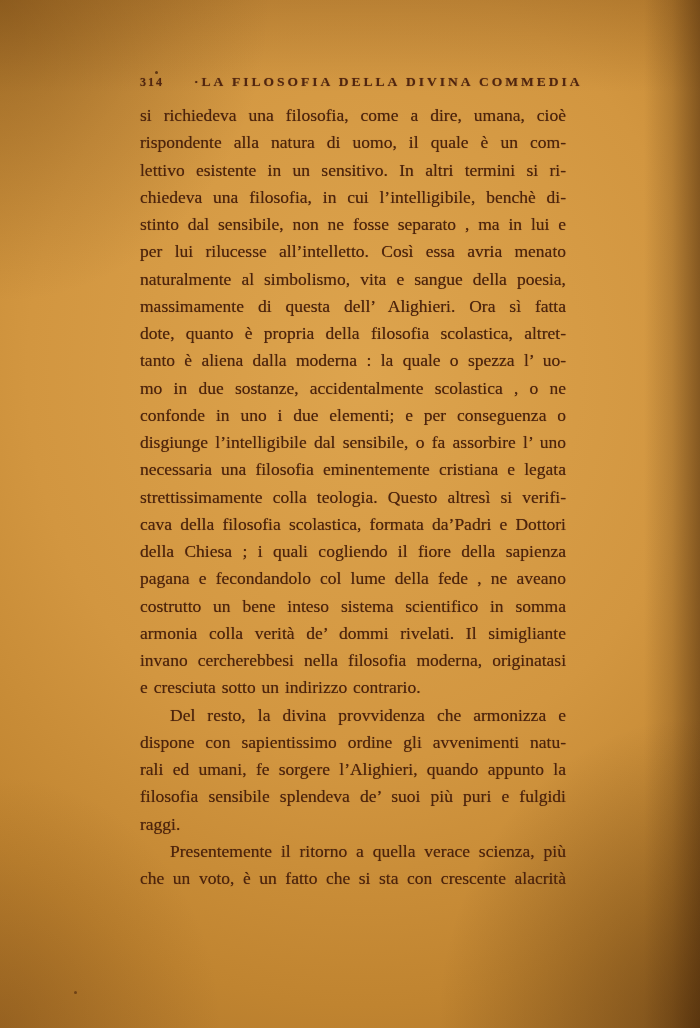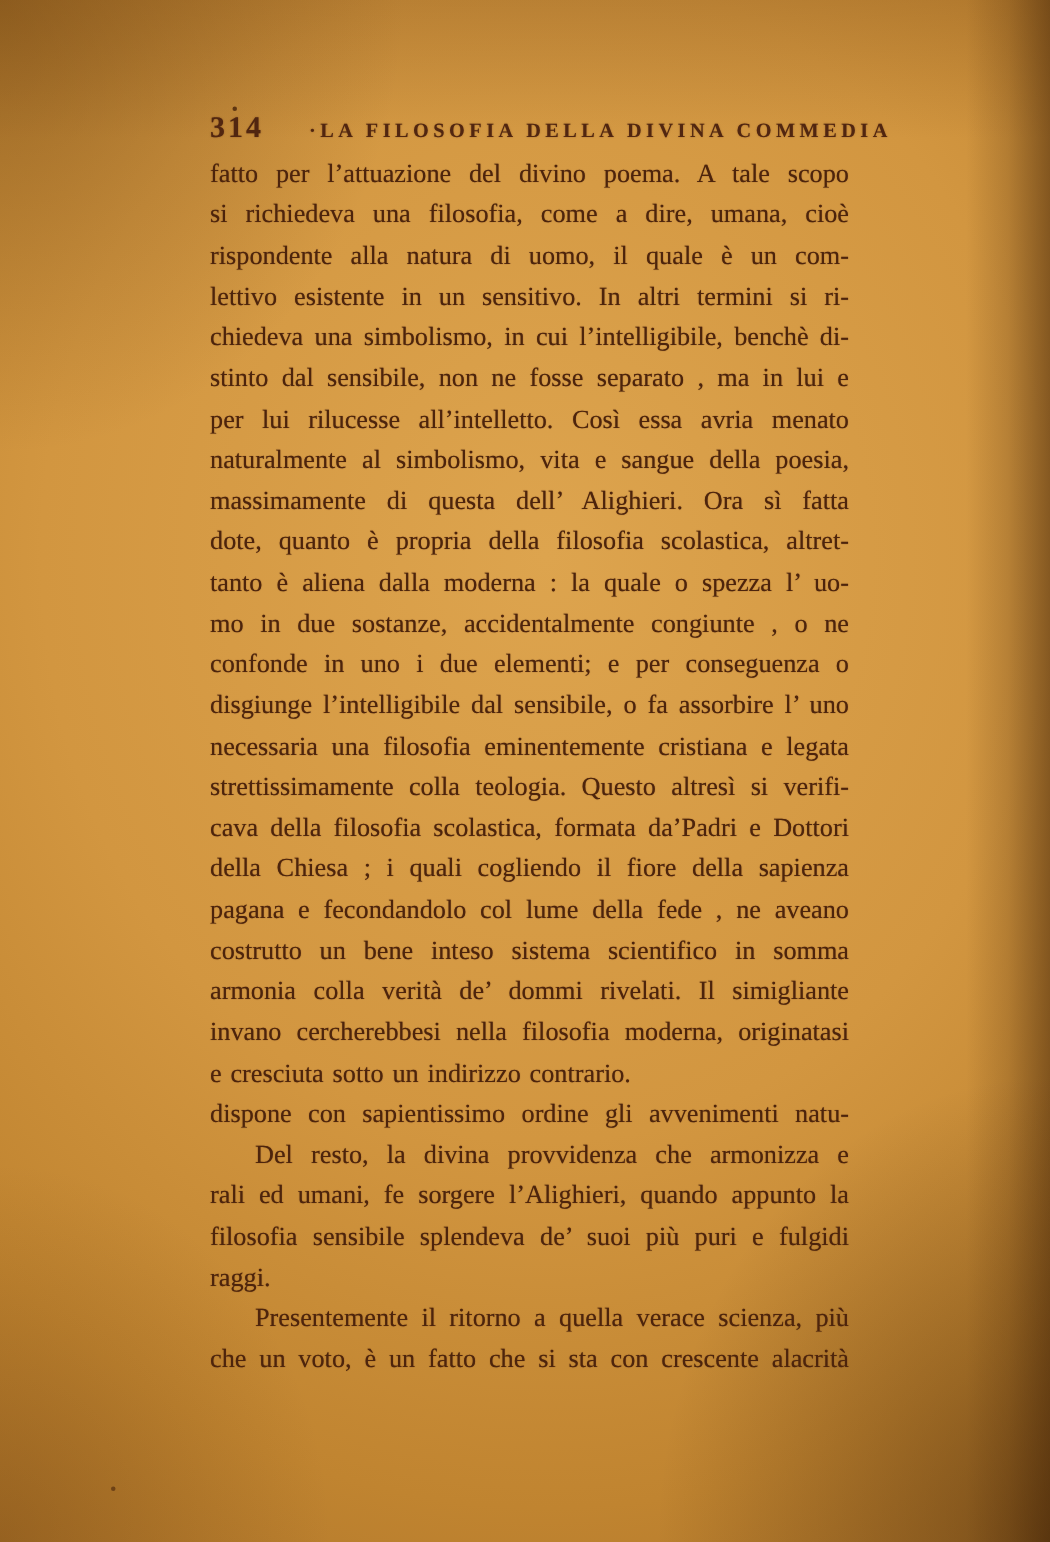--- a/index.html
+++ b/index.html
@@ -25,21 +25,21 @@
 
   .header {
     position: absolute;
     top: 74px;
     left: 140px;
     width: 426px;
     display: flex;
     align-items: baseline;
   }
   .page-number {
-    font-size: 20px;
+    font-size: 12px;
     letter-spacing: 2px;
     font-weight: bold;
     color: #512610;
     text-shadow: 0 0 1px rgba(77,36,12,0.55);
   }
   .running-title {
     flex: 1;
     text-align: right;
     font-size: 13.5px;
     letter-spacing: 3px;
@@ -80,45 +80,44 @@
 <body>
 
 <div class="page">
 
   <div class="header">
     <span class="page-number">314</span>
     <span class="running-title">·LA FILOSOFIA DELLA DIVINA COMMEDIA</span>
   </div>
 
   <div class="text-block">
-      <div class="line">fatto per l’attuazione del divino poema. A tale scopo</div>
       <div class="line">si richiedeva una filosofia, come a dire, umana, cioè</div>
       <div class="line">rispondente alla natura di uomo, il quale è un com-</div>
       <div class="line">lettivo esistente in un sensitivo. In altri termini si ri-</div>
-      <div class="line">chiedeva una simbolismo, in cui l’intelligibile, benchè di-</div>
+      <div class="line">chiedeva una filosofia, in cui l’intelligibile, benchè di-</div>
       <div class="line">stinto dal sensibile, non ne fosse separato , ma in lui e</div>
       <div class="line">per lui rilucesse all’intelletto. Così essa avria menato</div>
       <div class="line">naturalmente al simbolismo, vita e sangue della poesia,</div>
       <div class="line">massimamente di questa dell’ Alighieri. Ora sì fatta</div>
       <div class="line">dote, quanto è propria della filosofia scolastica, altret-</div>
       <div class="line">tanto è aliena dalla moderna : la quale o spezza l’ uo-</div>
-      <div class="line">mo in due sostanze, accidentalmente congiunte , o ne</div>
+      <div class="line">mo in due sostanze, accidentalmente scolastica , o ne</div>
       <div class="line">confonde in uno i due elementi; e per conseguenza o</div>
       <div class="line">disgiunge l’intelligibile dal sensibile, o fa assorbire l’ uno</div>
       <div class="line">necessaria una filosofia eminentemente cristiana e legata</div>
       <div class="line">strettissimamente colla teologia. Questo altresì si verifi-</div>
       <div class="line">cava della filosofia scolastica, formata da’Padri e Dottori</div>
       <div class="line">della Chiesa ; i quali cogliendo il fiore della sapienza</div>
       <div class="line">pagana e fecondandolo col lume della fede , ne aveano</div>
       <div class="line">costrutto un bene inteso sistema scientifico in somma</div>
       <div class="line">armonia colla verità de’ dommi rivelati. Il simigliante</div>
       <div class="line">invano cercherebbesi nella filosofia moderna, originatasi</div>
       <div class="line flush">e cresciuta sotto un indirizzo contrario.</div>
+      <div class="line indent">Del resto, la divina provvidenza che armonizza e</div>
       <div class="line">dispone con sapientissimo ordine gli avvenimenti natu-</div>
-      <div class="line indent">Del resto, la divina provvidenza che armonizza e</div>
       <div class="line">rali ed umani, fe sorgere l’Alighieri, quando appunto la</div>
       <div class="line">filosofia sensibile splendeva de’ suoi più puri e fulgidi</div>
       <div class="line flush">raggi.</div>
       <div class="line indent">Presentemente il ritorno a quella verace scienza, più</div>
       <div class="line">che un voto, è un fatto che si sta con crescente alacrità</div>
     </div>
 
   <div class="speck speck-top"></div>
   <div class="speck speck-bottom"></div>
 

